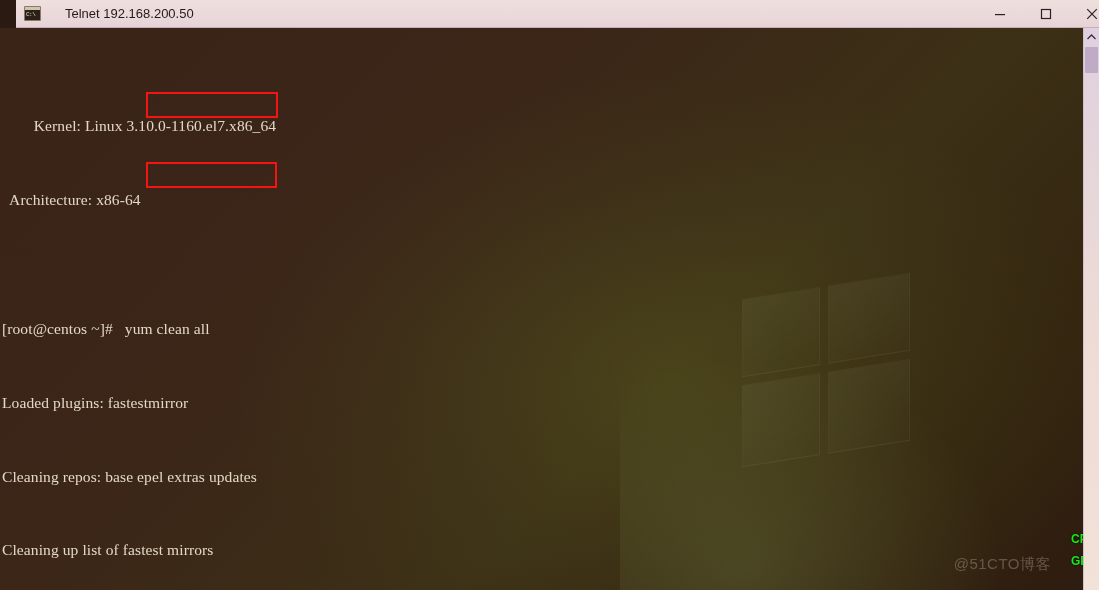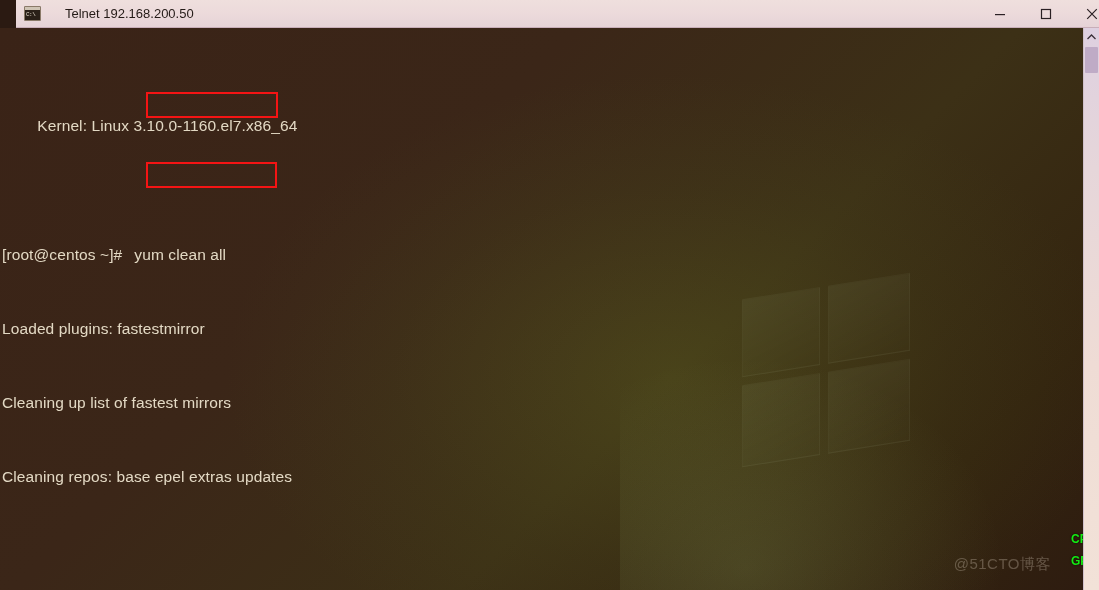--- a/index.html
+++ b/index.html
@@ -122,21 +122,21 @@
     width: 420px; height: 300px;
     background: radial-gradient(ellipse at 30% 80%, rgba(170,200,120,0.16), rgba(0,0,0,0) 62%);
     pointer-events: none;
   }
 
   #screen {
     position: absolute;
     left: 0; top: 0;
     width: 1033px;
     height: 562px;
-    font-family: Liberation Sans, sans-serif;
+    font-family: Liberation Serif, serif;
     font-size: 15.5px;
     line-height: 24.6px;
     color: #e3d9c4;
     white-space: pre;
     letter-spacing: 0.1px;
   }
   #screen .row {
     position: relative;
     height: 24.6px;
   }
@@ -238,33 +238,36 @@
         <i class="q3"></i>
         <i class="q4"></i>
     </div>
 
     <div id="screen">
 
       
       <div class="row" style="top:-12px;position:relative;height:24.6px;">
         <span class="col-left">        Kernel: Linux 3.10.0-1160.el7.x86_64</span>
       </div>
+      <div class="row">
+        <span class="col-left" style="top:-12px">  Architecture: x86-64</span>
+      </div>
 
       
       <div class="row" style="margin-top:-6px">
         <span class="col-left"><span>[root@centos ~]#</span><span style="margin-left:12px">yum clean all</span></span>
       </div>
       <div class="row">
         <span class="col-left">Loaded plugins: fastestmirror</span>
       </div>
       <div class="row">
+        <span class="col-left">Cleaning repos: base epel extras updates</span>
+      </div>
+      <div class="row">
         <span class="col-left">Cleaning up list of fastest mirrors</span>
-      </div>
-      <div class="row">
-        <span class="col-left">Cleaning repos: base epel extras updates</span>
       </div>
 
       
       
 
       
       
       
       
       

